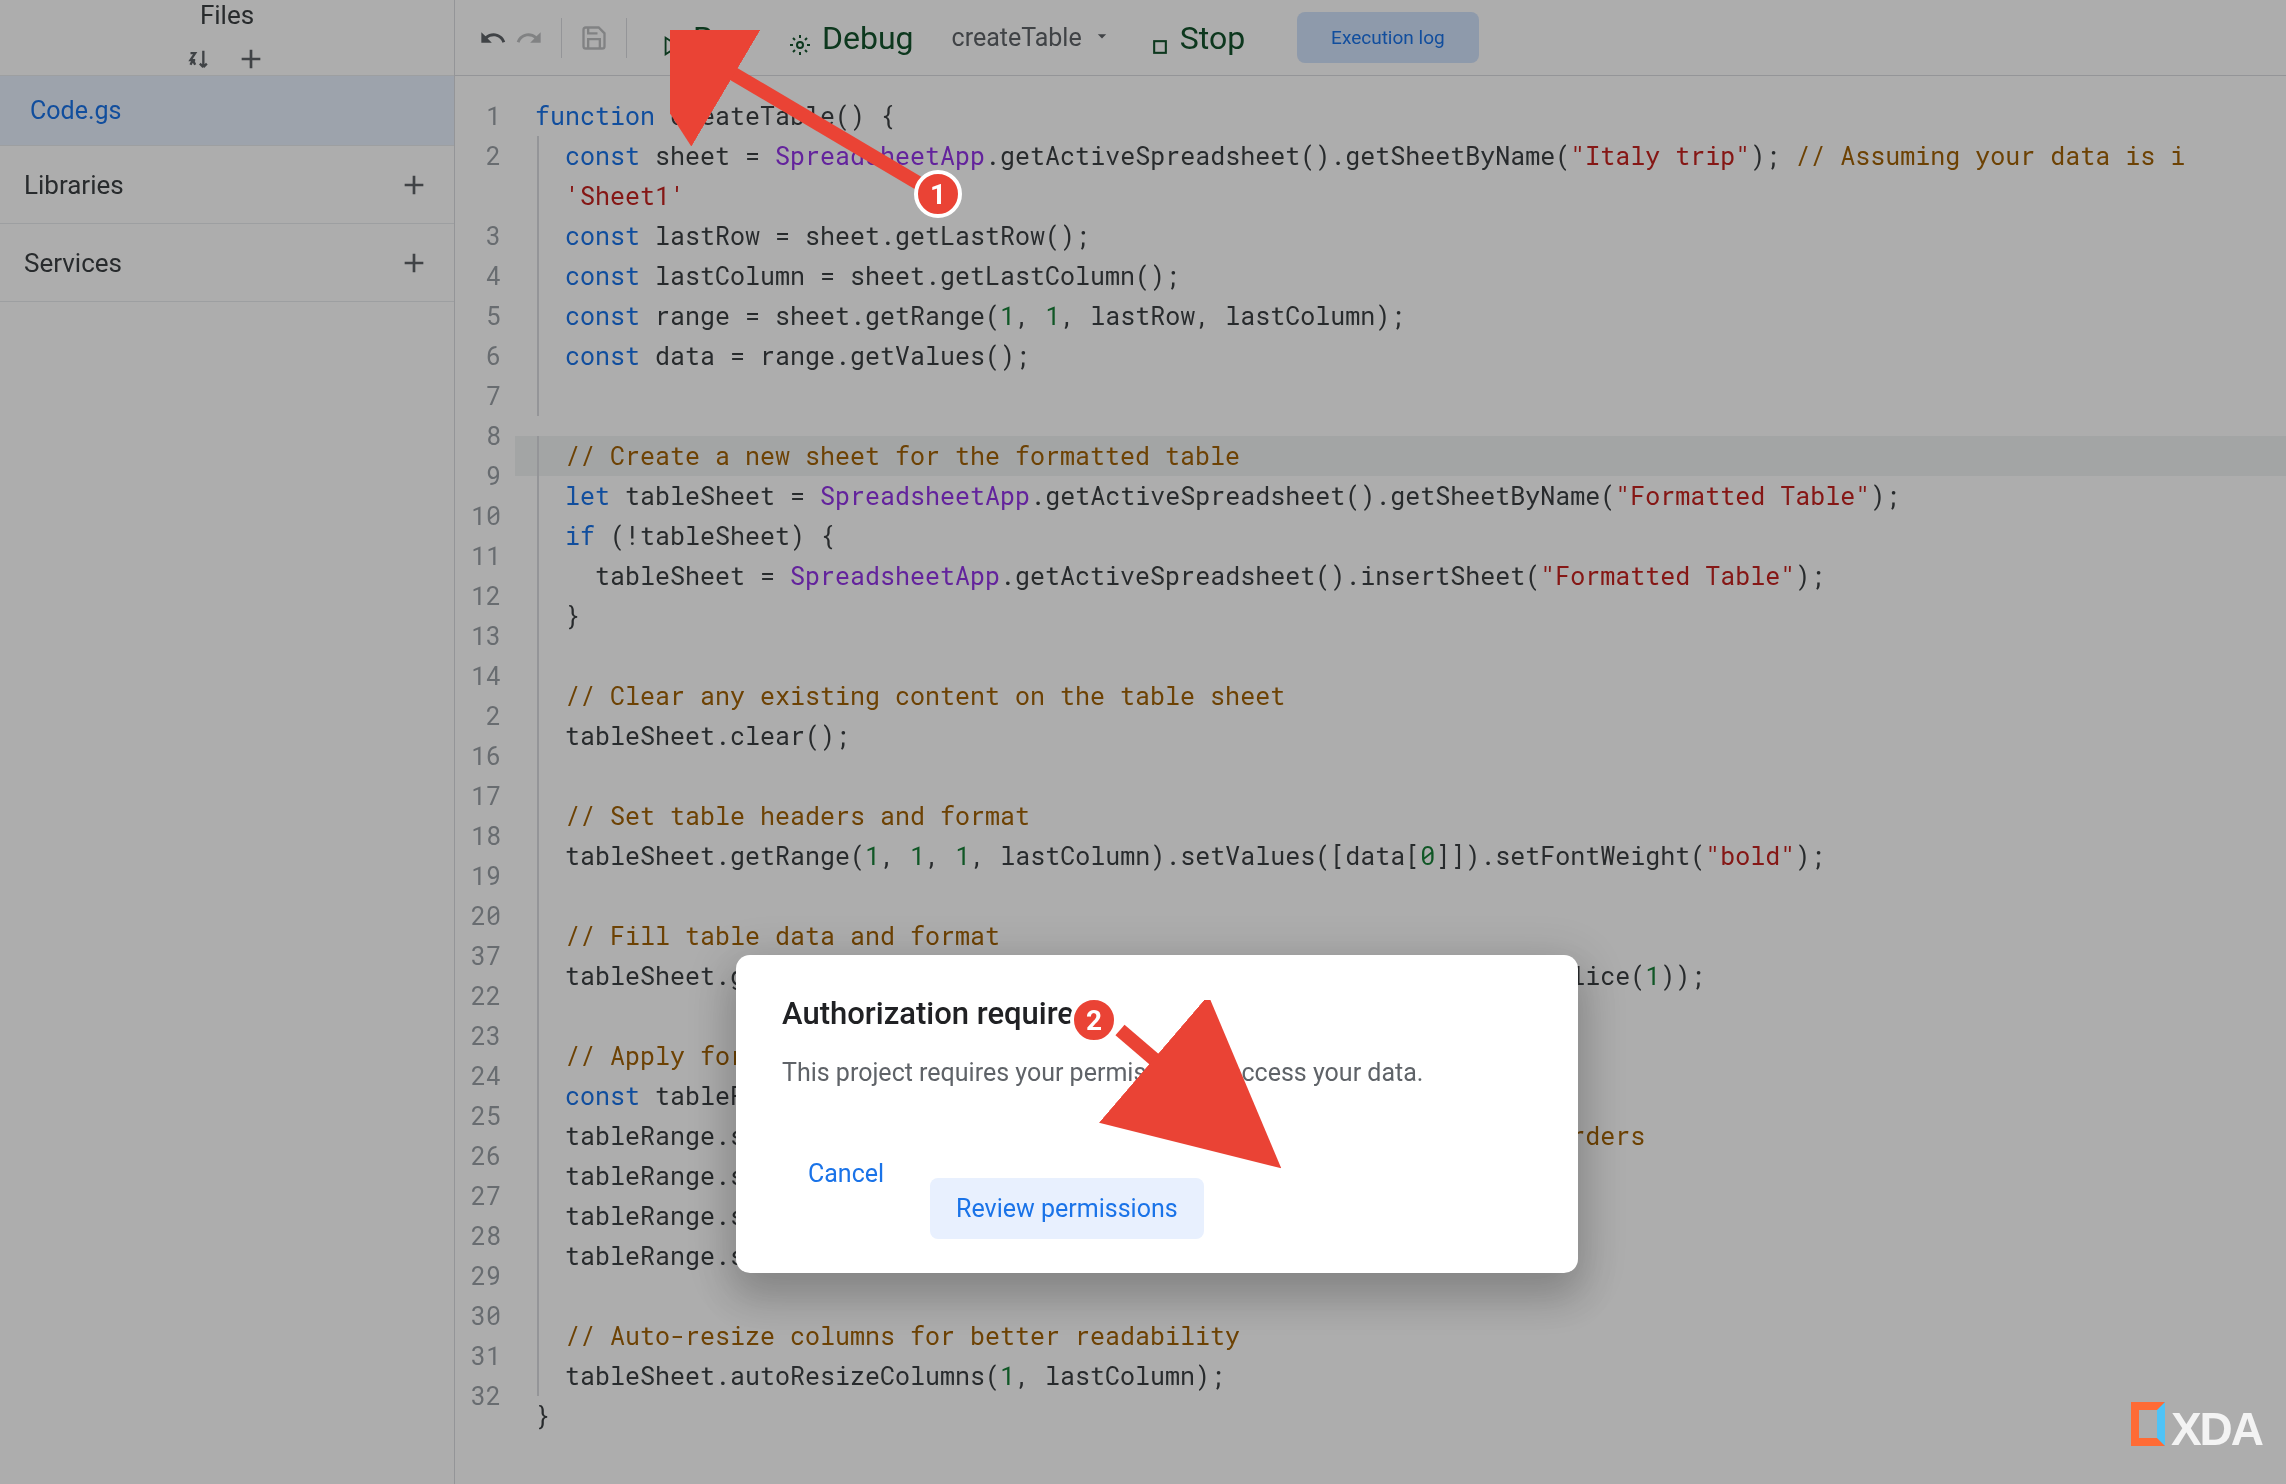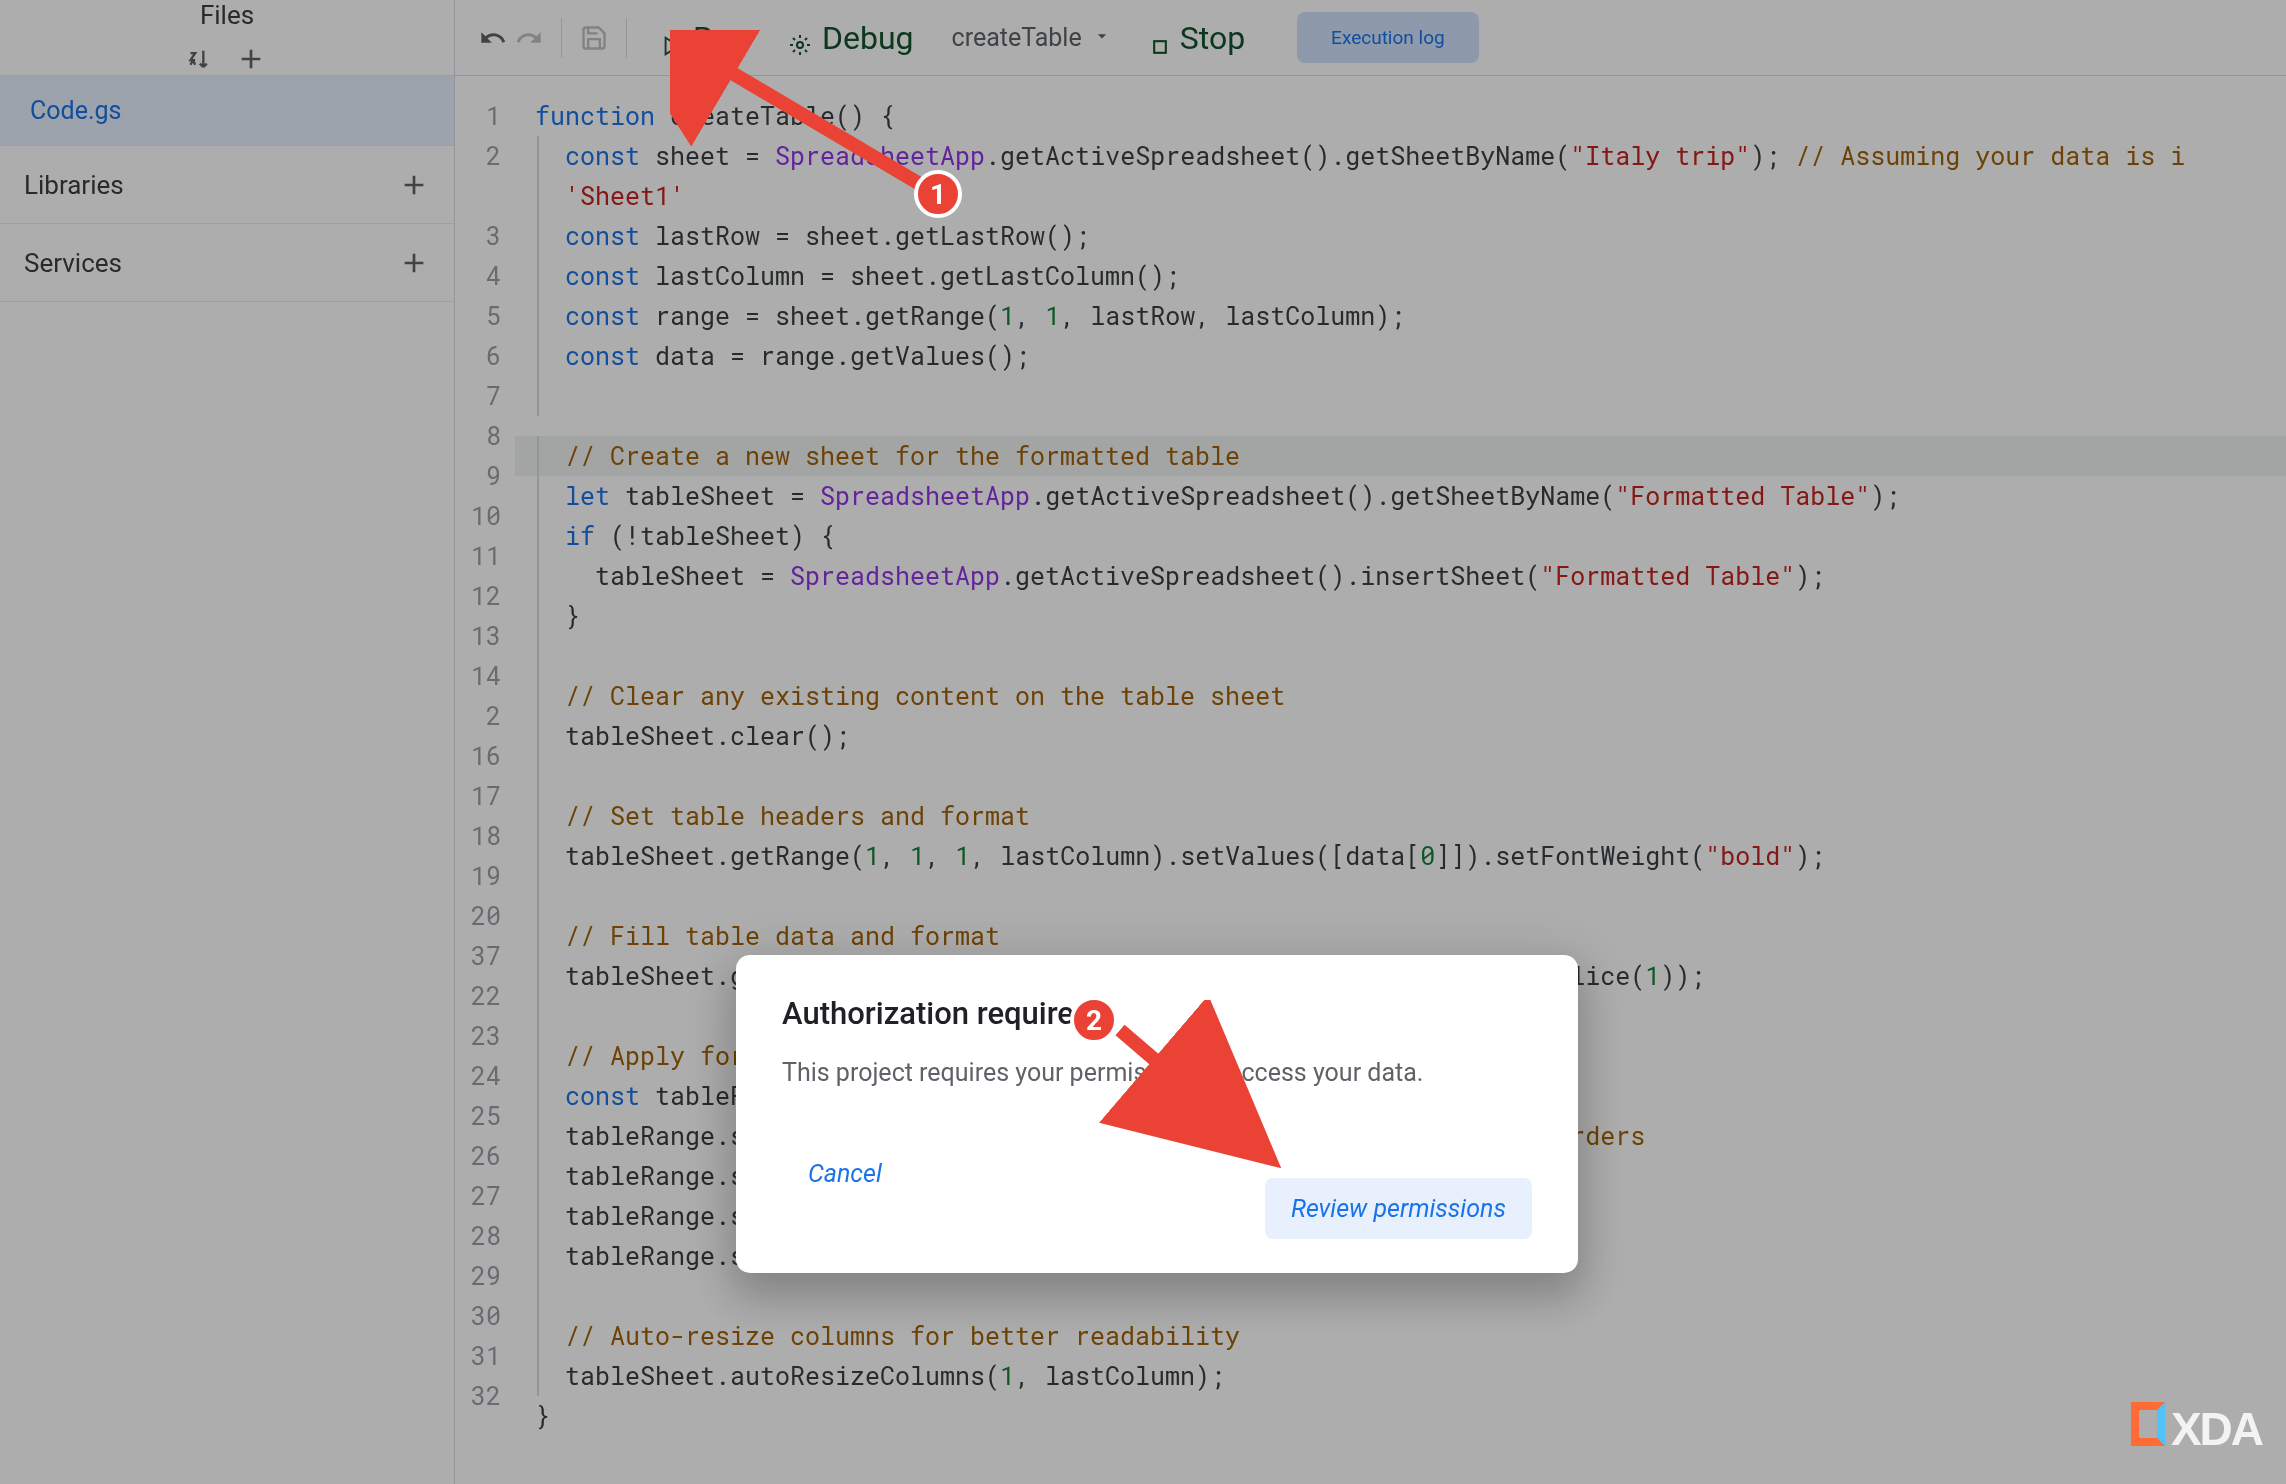--- a/index.html
+++ b/index.html
@@ -39,21 +39,21 @@
 .k-purple { color: #9334e6; }
 .k-str { color: #c5221f; }
 .k-num { color: #188038; }
 .k-cmt { color: #a16207; }
 .k-fn { color: #3c4043; }
 
 
 .modal { position: absolute; left: 736px; top: 955px; width: 842px; background: #fff; border-radius: 14px; box-shadow: 0 24px 38px 3px rgba(0,0,0,.14), 0 9px 46px 8px rgba(0,0,0,.12); padding: 40px 46px 34px; z-index: 100; }
 .modal h2 { font-size: 31px; color: #202124; font-weight: 500; margin-bottom: 26px; }
 .modal p { font-size: 25px; color: #5f6368; margin-bottom: 56px; }
-.modal-actions { display: flex; justify-content: space-between; gap: 20px; font-style: italic; }
+.modal-actions { display: flex; justify-content: flex-start; gap: 20px; }
 .btn-text { color: #1a73e8; font-size: 25px; padding: 16px 26px; border-radius: 8px; cursor: pointer; }
 .btn-primary { background: #e8f0fe; color: #1a73e8; font-size: 25px; padding: 16px 26px; border-radius: 8px; cursor: pointer; margin-top: 35px; }
 
 
 .arrow { position: absolute; z-index: 200; }
 .badge { position: absolute; width: 48px; height: 48px; border-radius: 50%; background: #ea4335; color: #fff; display: flex; align-items: center; justify-content: center; font-size: 28px; font-weight: 700; z-index: 210; border: 4px solid #fff; }
 .watermark { position: absolute; right: 24px; bottom: 28px; z-index: 300; font-family: Arial; font-size: 46px; font-weight: 700; color: rgba(255,255,255,.85); letter-spacing: -2px; display:flex; gap:6px;}
 .watermark .sq { display:inline-block; width:34px; height:44px; border:8px solid #ff6b35; border-right:8px solid #4fc3f7; }
 </style>
 </head>

